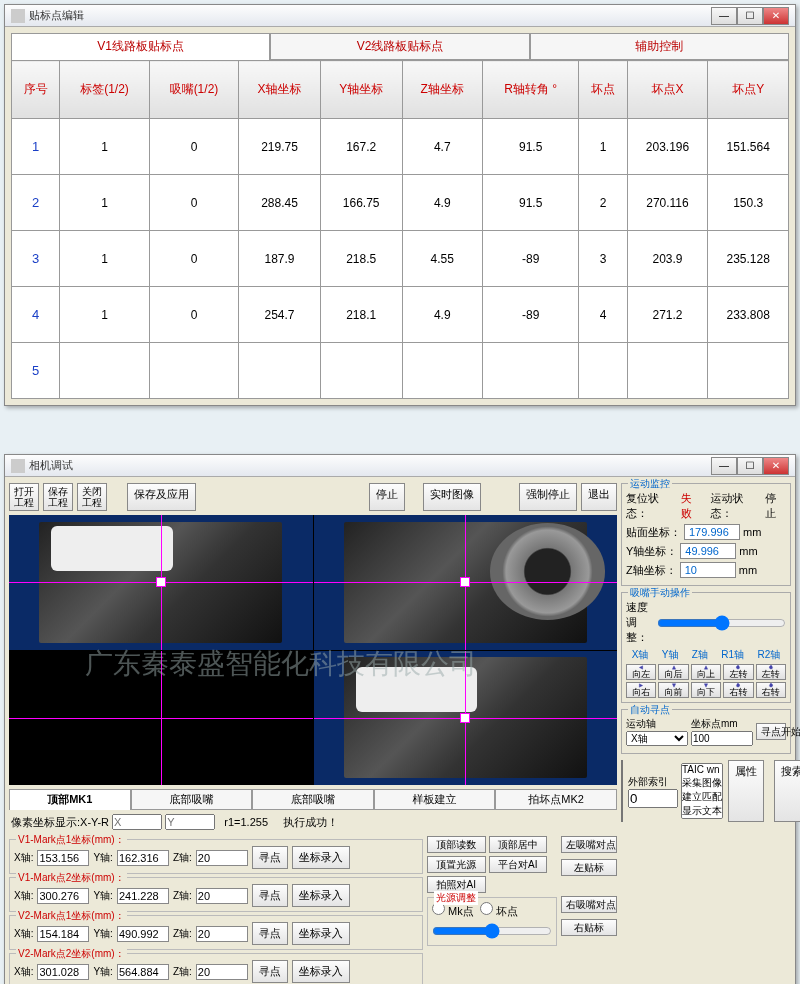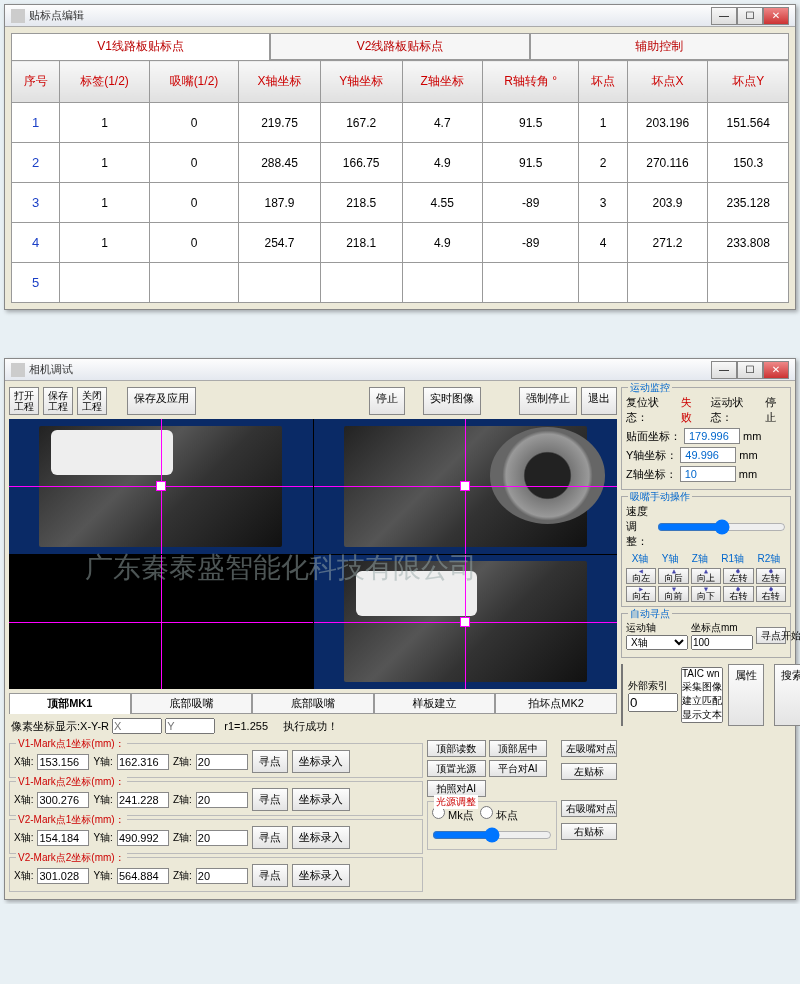--- a/index.html
+++ b/index.html
@@ -9,21 +9,21 @@
 .titlebar-icon { width: 14px; height: 14px; background: #ccc; margin-right: 4px; }
 .titlebar-text { flex: 1; font-size: 11px; color: #333; }
 .winbtns { display: flex; gap: 0; }
 .winbtn { width: 26px; height: 18px; border: 1px solid #888; background: linear-gradient(#f8f8f8,#ddd); font-size: 10px; text-align: center; line-height: 16px; cursor: pointer; }
 .winbtn.close { background: linear-gradient(#e88,#c33); color: #fff; }
 .body1 { padding: 6px; background: #ece9d8; }
 .tabs1 { display: flex; }
 .tab1 { flex: 1; text-align: center; padding: 4px; border: 1px solid #999; background: #f6f6f6; font-size: 12px; color: #b00; cursor: pointer; }
 .tab1.active { background: #fff; border-bottom: none; }
 table.grid { width: 100%; border-collapse: collapse; background: #fff; }
-table.grid th, table.grid td { border: 1px solid #999; padding: 12px 2px; text-align: center; font-size: 12px; }
+table.grid th, table.grid td { border: 1px solid #999; padding: 20px 2px; text-align: center; font-size: 12px; }
 table.grid th { background: linear-gradient(#f8f8f8,#e0e0e0); color: #c00; font-weight: normal; }
 table.grid td.idx { color: #1a3fc6; font-size: 13px; }
 
 
 .body2 { padding: 4px; background: #ece9d8; display: flex; gap: 4px; }
 .left2 { flex: 1; }
 .right2 { width: 170px; }
 .toolbar2 { display: flex; gap: 4px; padding: 2px 0 4px 0; flex-wrap: wrap; }
 .btn { background: linear-gradient(#fdfdfd,#e4e4e4); border: 1px solid #888; padding: 3px 6px; font-size: 11px; cursor: pointer; white-space: nowrap; text-align: center; }
 .btn2line { line-height: 1.1; font-size: 10px; padding: 2px 4px; }

